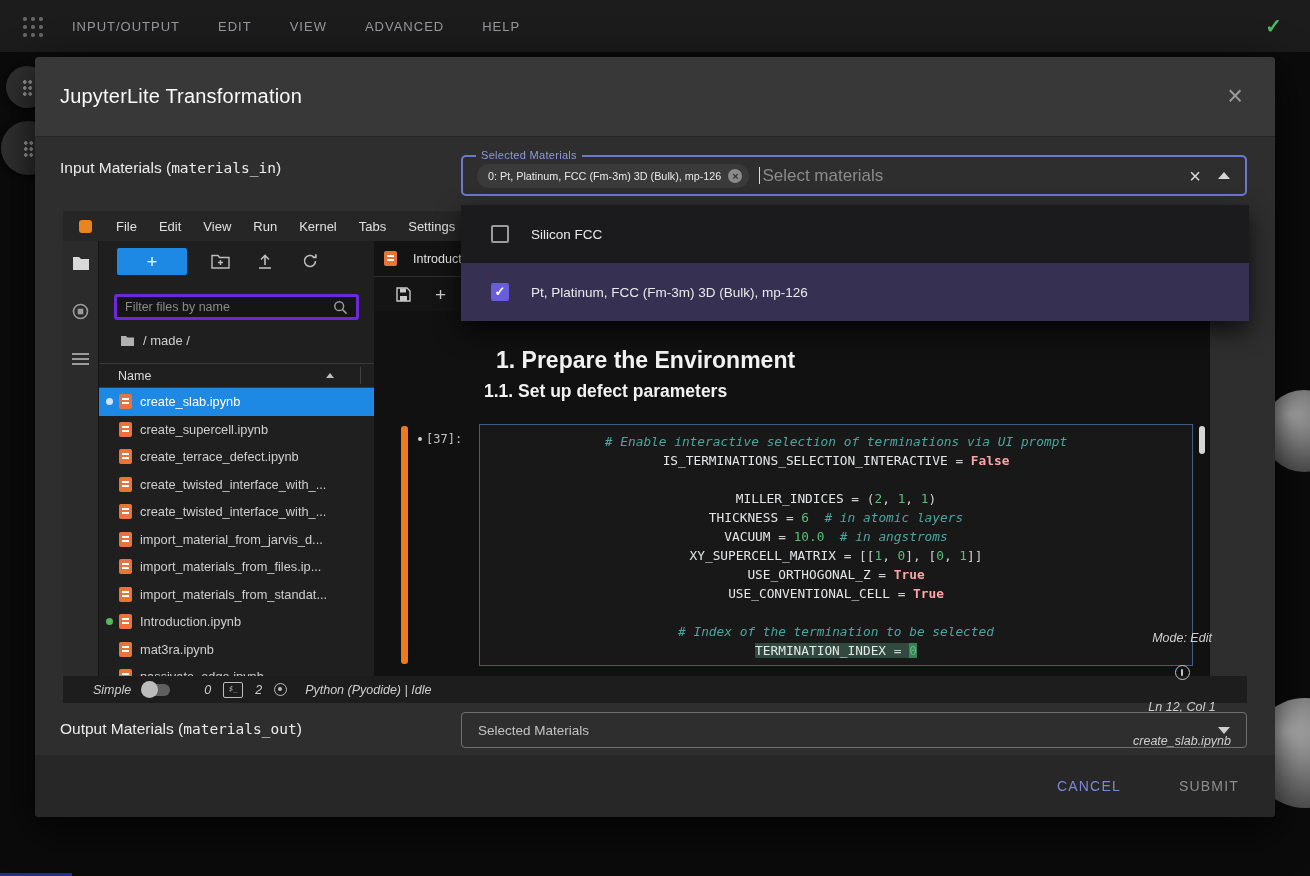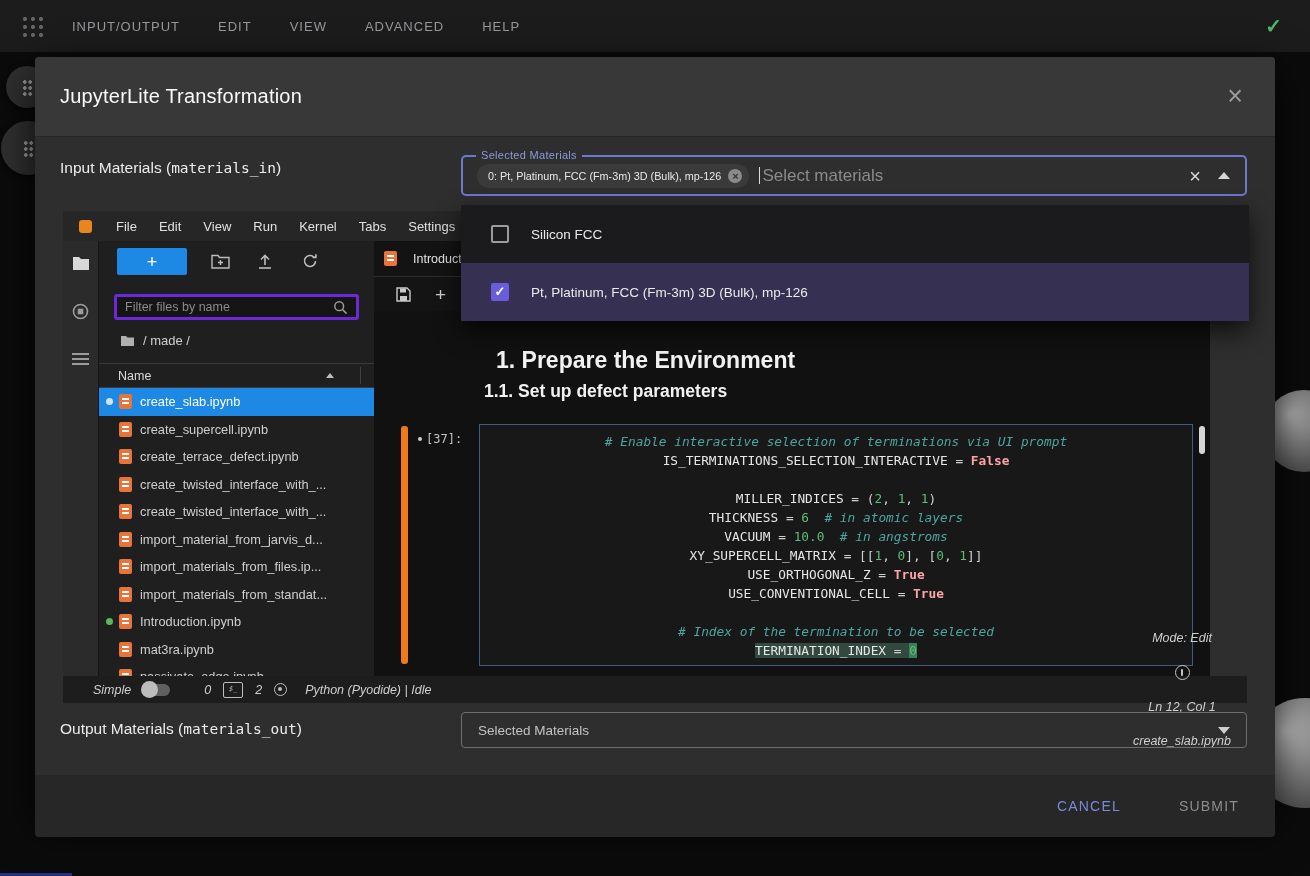--- a/index.html
+++ b/index.html
@@ -113,21 +113,21 @@
   .kern-ico{width:13px;height:13px;border-radius:50%;border:1.5px solid #bdbdbd;box-sizing:border-box;position:relative;}
   .kern-ico::after{content:"";position:absolute;left:3px;top:3px;width:4px;height:4px;border-radius:50%;background:#bdbdbd;}
   .kstat{margin-left:6px;}
   .sb-right{margin-left:auto;display:flex;align-items:center;gap:20px;flex-direction:column;}
   .circ-ico{width:15px;height:15px;border-radius:50%;border:1.5px solid #c4c4c4;box-sizing:border-box;position:relative;}
   .circ-ico::after{content:"";position:absolute;left:5px;top:3px;width:2.5px;height:7px;background:#c4c4c4;border-radius:1px;}
 
   
   .out-select{position:absolute;left:426px;top:655px;width:786px;height:36px;border:1px solid #6f6f6f;border-radius:4px;box-sizing:border-box;display:flex;align-items:center;padding:0 16px;color:#c3c3c3;font-size:13.5px;cursor:pointer;}
   .down-arrow{margin-left:auto;width:0;height:0;border-left:6px solid transparent;border-right:6px solid transparent;border-top:7px solid #cfcfcf;}
-  .dlg-footer{position:absolute;left:0;top:718px;width:100%;height:62px;background:#272727;border-radius:0 0 4px 4px;display:flex;align-items:center;justify-content:flex-end;gap:46px;padding-right:30px;box-sizing:border-box;}
+  .dlg-footer{position:absolute;left:0;top:698px;width:100%;height:62px;background:#272727;border-radius:0 0 4px 4px;display:flex;align-items:center;justify-content:flex-end;gap:46px;padding-right:30px;box-sizing:border-box;}
   .btn{background:none;border:none;font-family:"Liberation Sans",sans-serif;font-size:14px;letter-spacing:1.2px;font-weight:500;cursor:pointer;}
   .btn.cancel{color:#7b89d6;}
   .btn.submit{color:#8d8d8d;}
 </style>
 </head>
 <body>
 
 <div class="stage">
 
   <div class="bg-sphere s1"></div>

